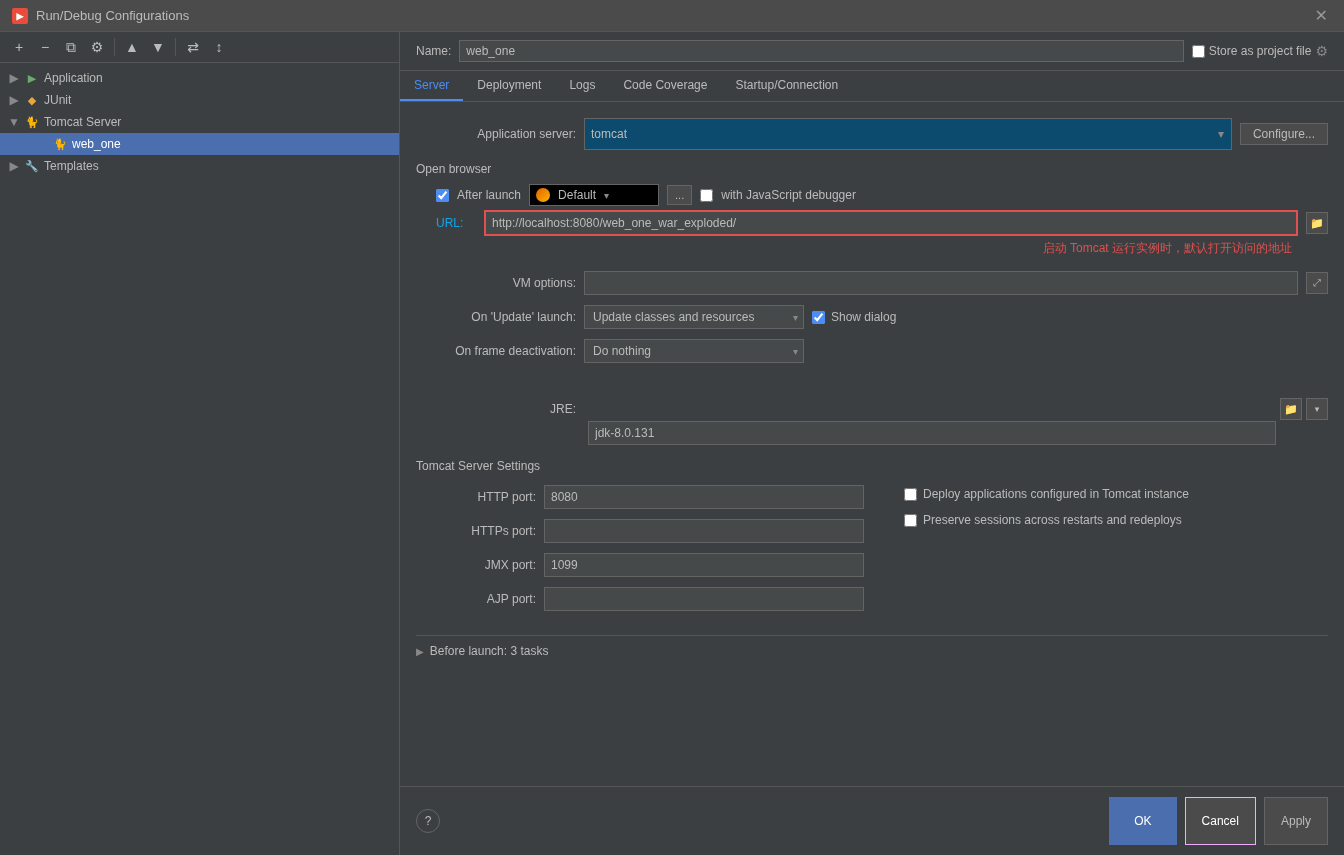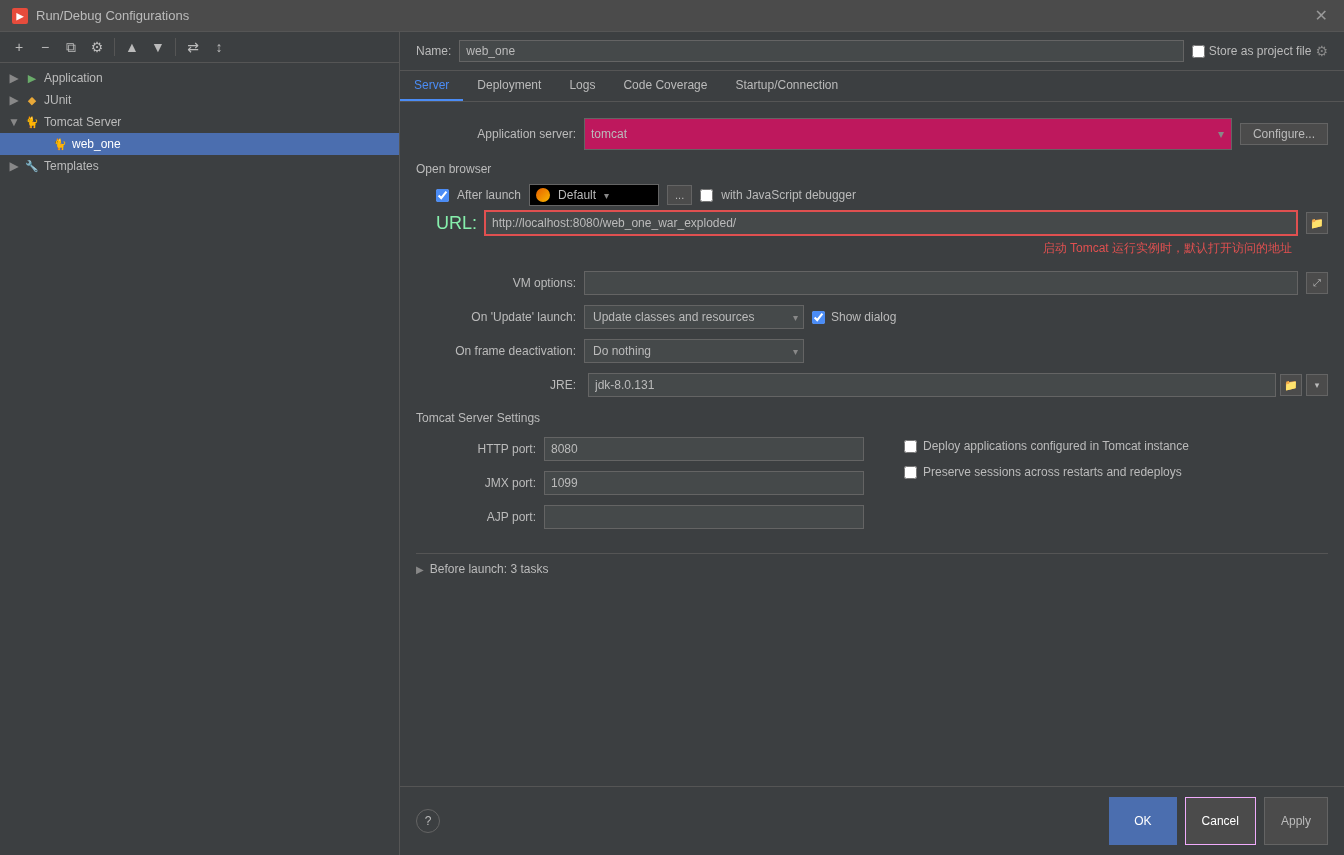--- a/index.html
+++ b/index.html
@@ -249,22 +249,22 @@
       flex-shrink: 0;
     }
     .url-row {
       display: flex;
       align-items: center;
       margin-left: 20px;
       gap: 8px;
       margin-bottom: 4px;
     }
     .url-label {
-      color: #86efac;
-      font-size: 18px;
+      color: #0ea5e9;
+      font-size: 12px;
       width: 40px;
       flex-shrink: 0;
     }
     .url-input-wrap {
       border: 2px solid #e05050;
       background: #45494a;
       flex: 1;
       display: flex;
     }
     .url-input-wrap input {
@@ -364,20 +364,21 @@
       margin-right: 8px;
     }
     .jre-input {
       flex: 1;
       background: #45494a;
       border: 1px solid #646464;
       color: #bbbbbb;
       padding: 4px 6px;
       font-size: 12px;
       outline: none;
+      margin-top: 48px;
     }
     .folder-btn {
       width: 22px;
       height: 22px;
       background: #4b4b4b;
       border: 1px solid #646464;
       color: #bbbbbb;
       cursor: pointer;
       display: flex;
       align-items: center;
@@ -498,21 +499,21 @@
     .btn-apply {
       background: #4b4b4b;
       border: 1px solid #646464;
       color: #bbbbbb;
       padding: 6px 16px;
       cursor: pointer;
       font-size: 12px;
     }
     
     select {
-      background: #be185d;
+      background: #0c4a6e;
       border: 1px solid #646464;
       color: #bbbbbb;
       padding: 8px 6px;
       font-size: 12px;
       outline: none;
       cursor: pointer;
     }
     input[type="checkbox"] {
       accent-color: #4b8cf5;
     }
@@ -711,20 +712,24 @@
           <div class="tomcat-settings-title">Tomcat Server Settings</div>
 
           <div style="display:flex; gap:40px;">
 
             <div>
               <div class="port-row">
                 <span class="port-label">HTTP port:</span>
                 <input class="port-input" type="text" value="8080" style="">
               </div>
               <div class="port-row">
+                <span class="port-label">HTTPs port:</span>
+                <input class="port-input" type="text" value="" style="">
+              </div>
+              <div class="port-row">
                 <span class="port-label">JMX port:</span>
                 <input class="port-input" type="text" value="1099" style="">
               </div>
               <div class="port-row">
                 <span class="port-label">AJP port:</span>
                 <input class="port-input" type="text" value="" style="">
               </div>
             </div>
 
             <div style="display:flex; flex-direction:column; gap:12px; justify-content:flex-start; padding-top:2px;">

